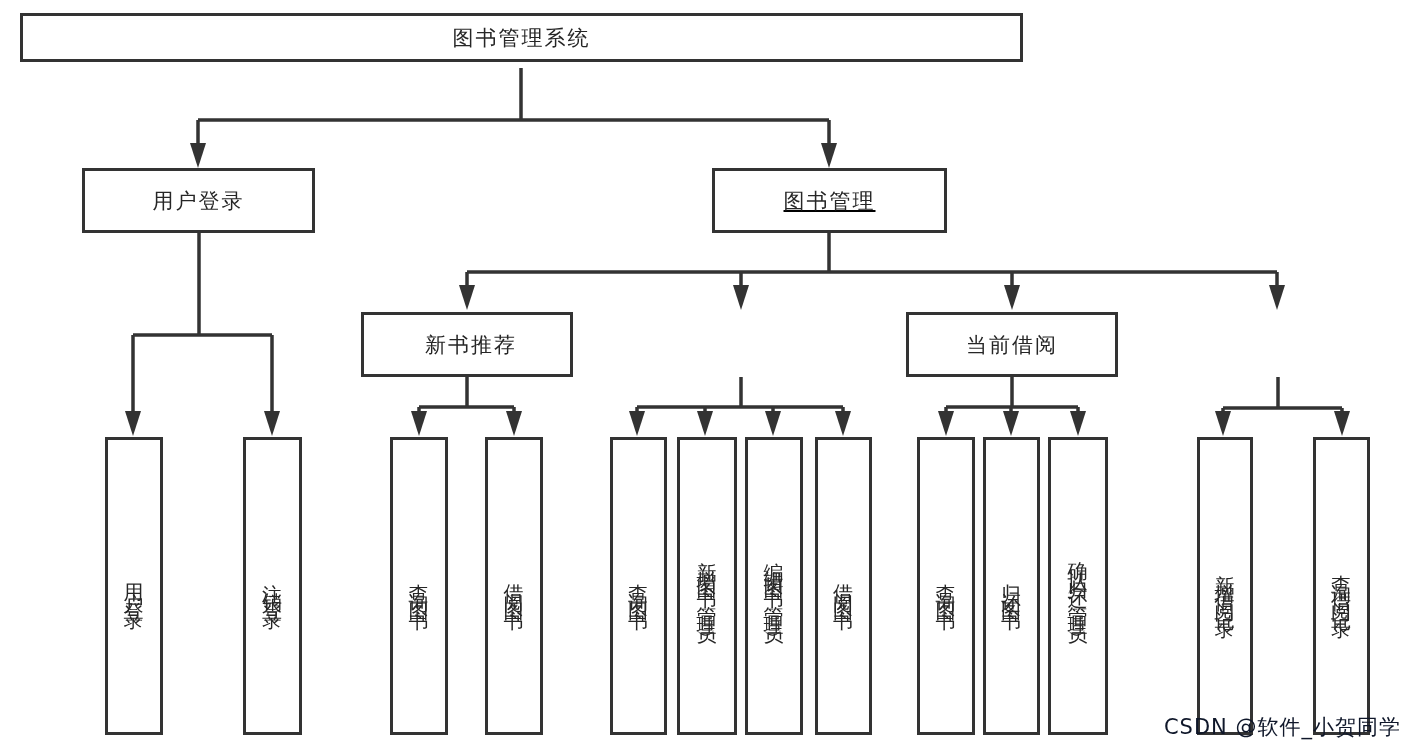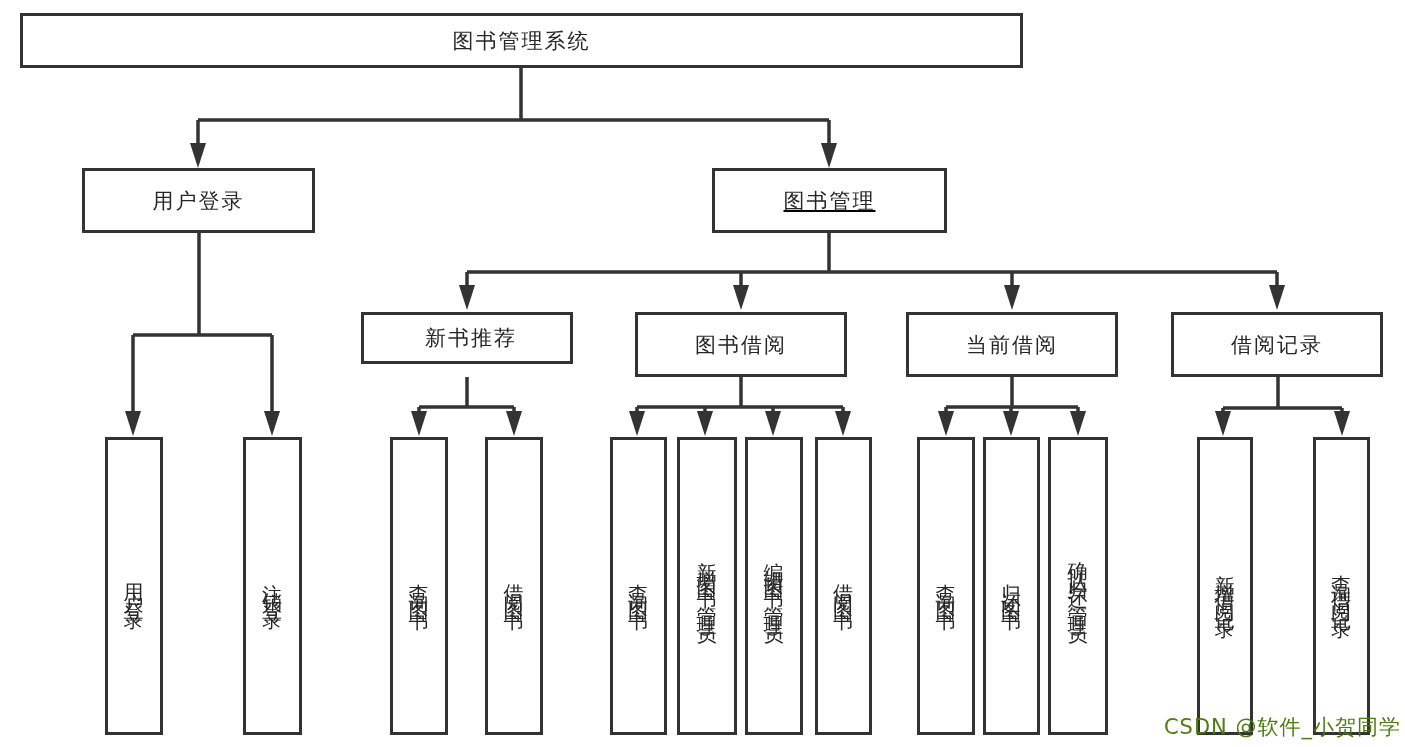--- a/index.html
+++ b/index.html
@@ -15,21 +15,21 @@
   }
   .node .lbl{
     font-size:21px;color:#262626;letter-spacing:2px;white-space:nowrap;
   }
   .node.v .lbl{
     writing-mode:vertical-rl;text-orientation:mixed;
     font-size:20px;letter-spacing:9px;line-height:1;white-space:normal;
   }
   .watermark{
     position:absolute;right:4px;top:713px;z-index:3;
-    font-size:21px;color:#4d7c0f;letter-spacing:1px;white-space:nowrap;
+    font-size:21px;color:#0f172a;letter-spacing:1px;white-space:nowrap;
   }
 </style>
 </head>
 <body>
 
 <div class="canvas">
 
   <svg id="conn" class="connectors" width="1405" height="747" viewBox="0 0 1405 747">
     <path fill="none" stroke="#333333" stroke-width="3.5" d="M521 68 V120 M198 120 H829 M198 120 V146 M829 120 V146
              M829 233 V272 M467 272 H1277 M467 272 V288 M741 272 V288 M1012 272 V288 M1277 272 V288
@@ -52,42 +52,36 @@
       <path d="M697 411 L713 411 L705 436 Z" fill="#333333"></path>
       <path d="M765 411 L781 411 L773 436 Z" fill="#333333"></path>
       <path d="M835 411 L851 411 L843 436 Z" fill="#333333"></path>
       <path d="M938 411 L954 411 L946 436 Z" fill="#333333"></path>
       <path d="M1003 411 L1019 411 L1011 436 Z" fill="#333333"></path>
       <path d="M1070 411 L1086 411 L1078 436 Z" fill="#333333"></path>
       <path d="M1215 411 L1231 411 L1223 436 Z" fill="#333333"></path>
       <path d="M1334 411 L1350 411 L1342 436 Z" fill="#333333"></path>
     </svg>
 
-  <div class="node" style="left:20px;top:13px;width:1003px;height:55px;">
+  <div class="node" style="left:20px;top:13px;width:1003px;height:49px;">
     <span class="lbl">图书管理系统</span>
   </div>
 
   <div class="node" style="left:82px;top:168px;width:233px;height:65px;">
     <span class="lbl">用户登录</span>
   </div>
   <div class="node" style="left:712px;top:168px;width:235px;height:65px;text-decoration:underline;">
     <span class="lbl">图书管理</span>
   </div>
 
-  <div class="node" style="left:361px;top:312px;width:212px;height:52px;padding-left:8px;">
+  <div class="node" style="left:361px;top:312px;width:212px;height:65px;padding-left:8px;">
     <span class="lbl">新书推荐</span>
-  </div>
-  <div class="node" style="left:635px;top:312px;width:212px;height:65px;">
-    <span class="lbl">图书借阅</span>
   </div>
   <div class="node" style="left:906px;top:312px;width:212px;height:65px;align-items:center;">
     <span class="lbl">当前借阅</span>
-  </div>
-  <div class="node" style="left:1171px;top:312px;width:212px;height:65px;">
-    <span class="lbl">借阅记录</span>
   </div>
 
   <div class="node v" style="left:105px;top:437px;width:58px;height:298px;">
     <span class="lbl">用户登录</span>
   </div>
   <div class="node v" style="left:243px;top:437px;width:59px;height:298px;">
     <span class="lbl">注销登录</span>
   </div>
 
   <div class="node v" style="left:390px;top:437px;width:58px;height:298px;">

